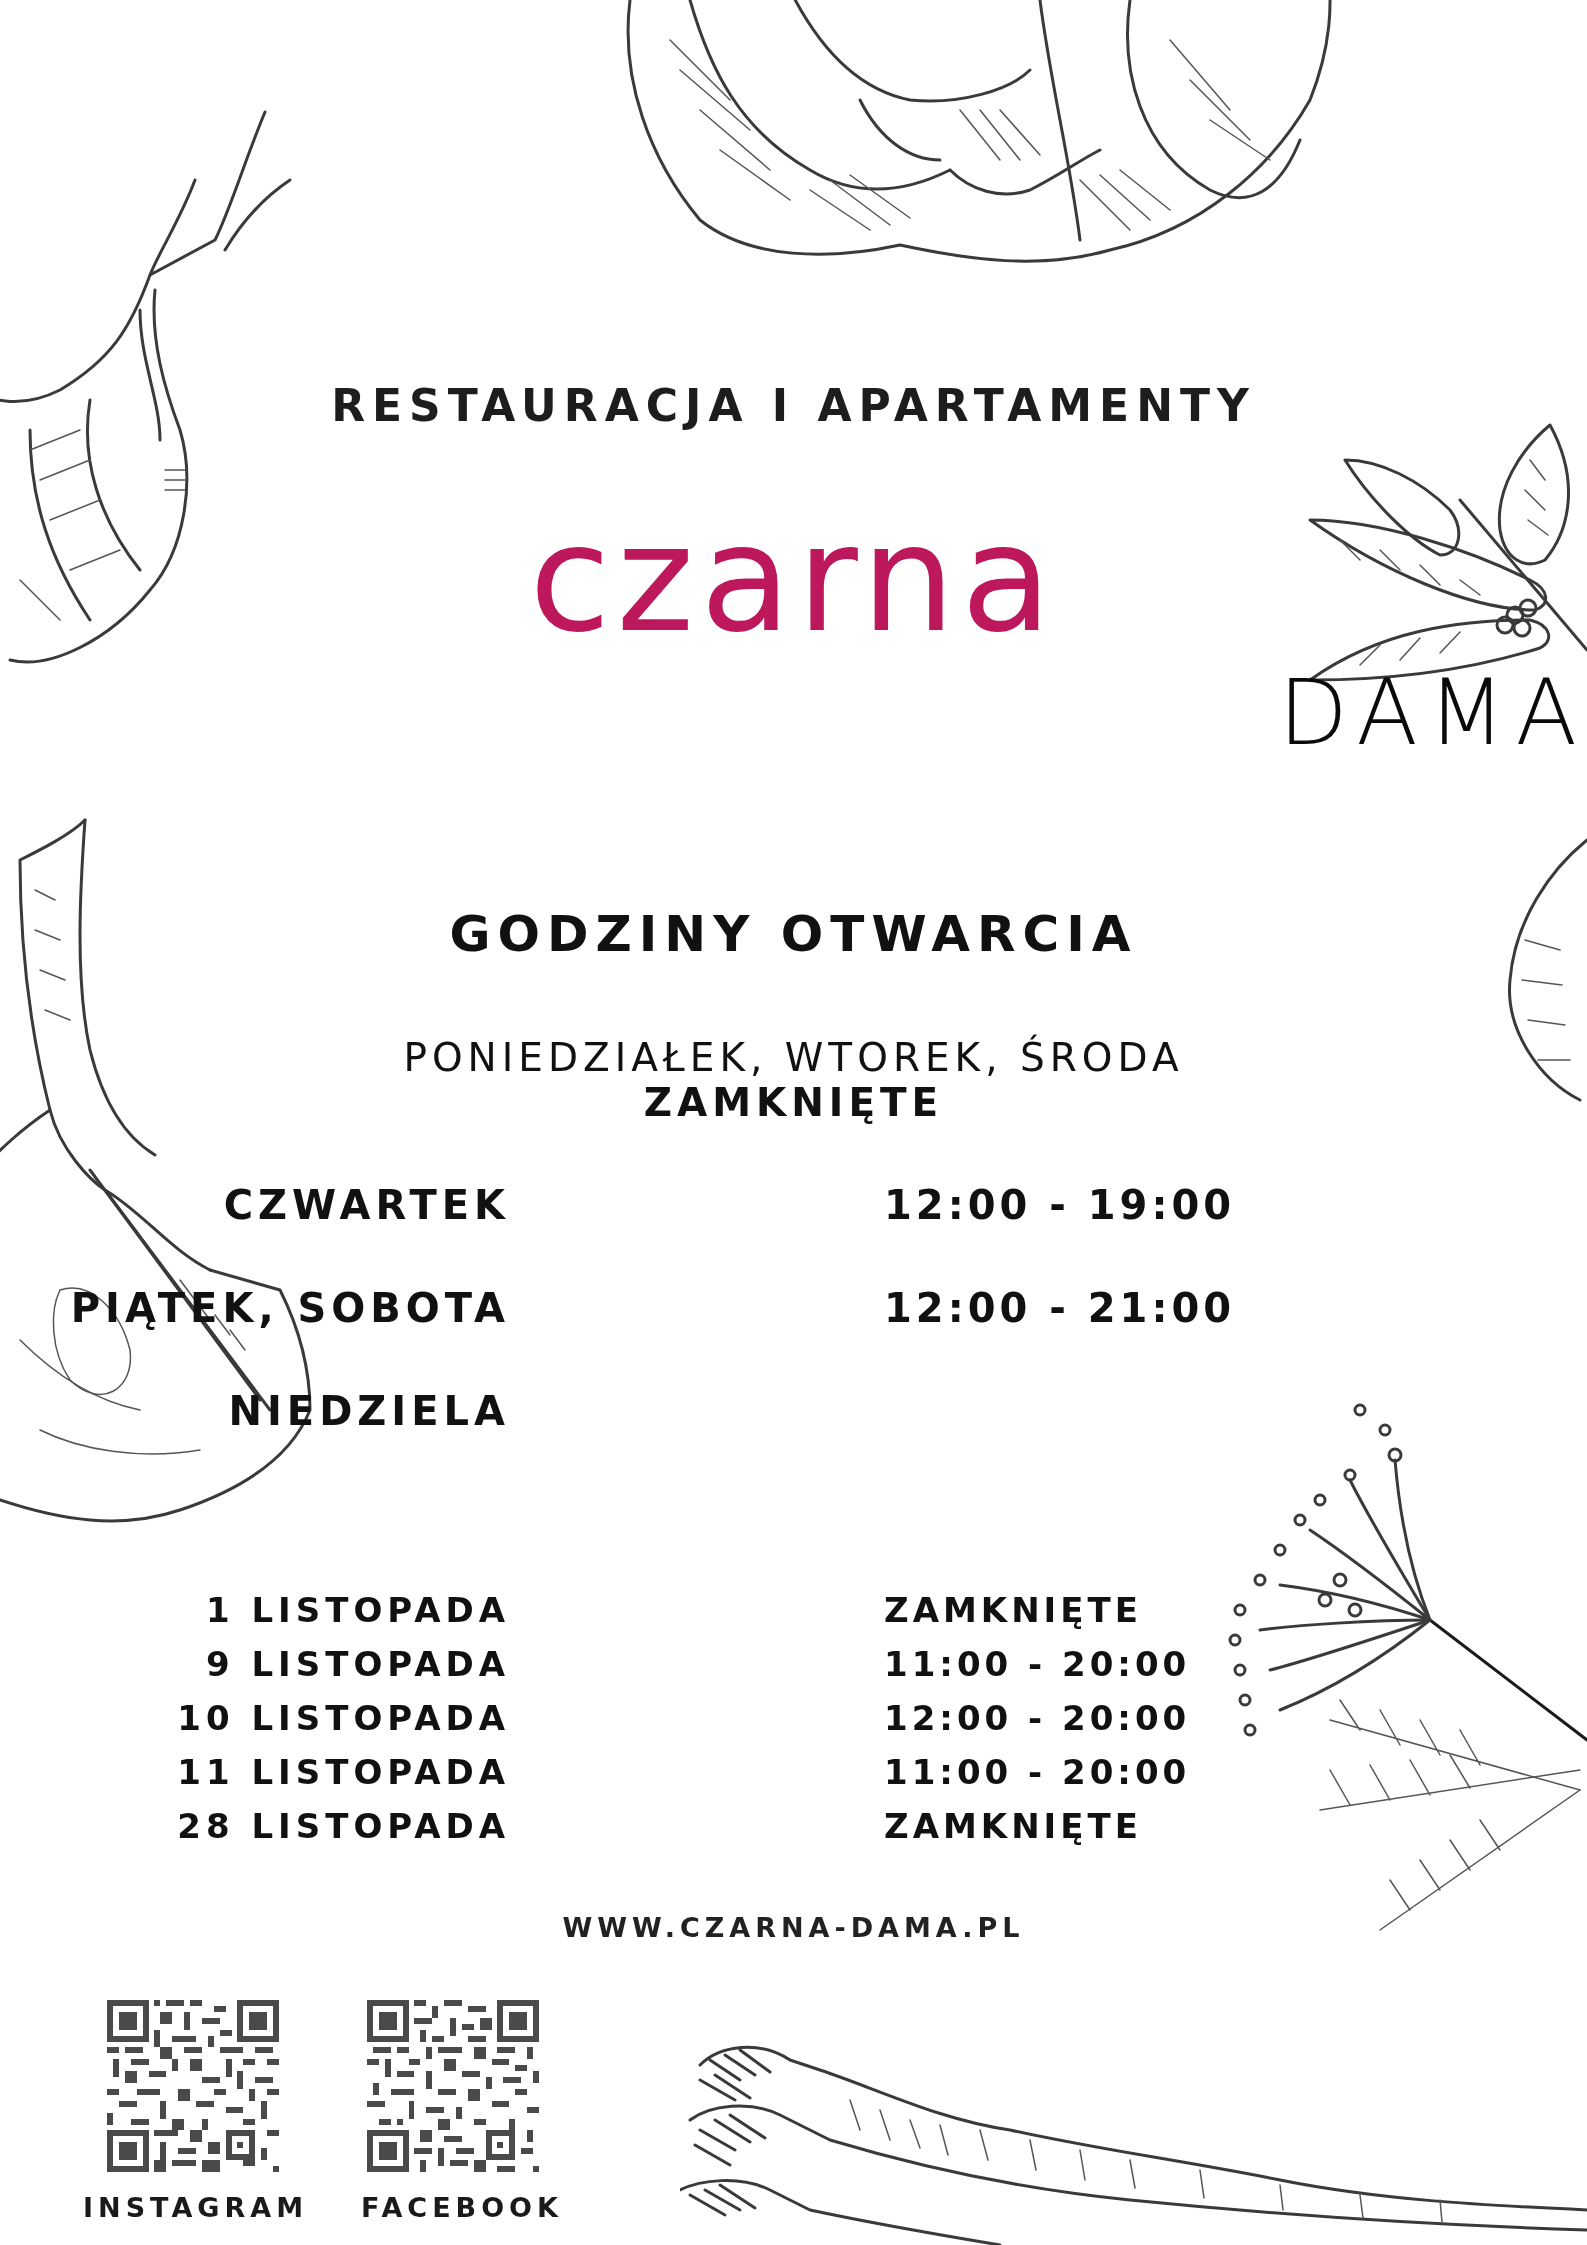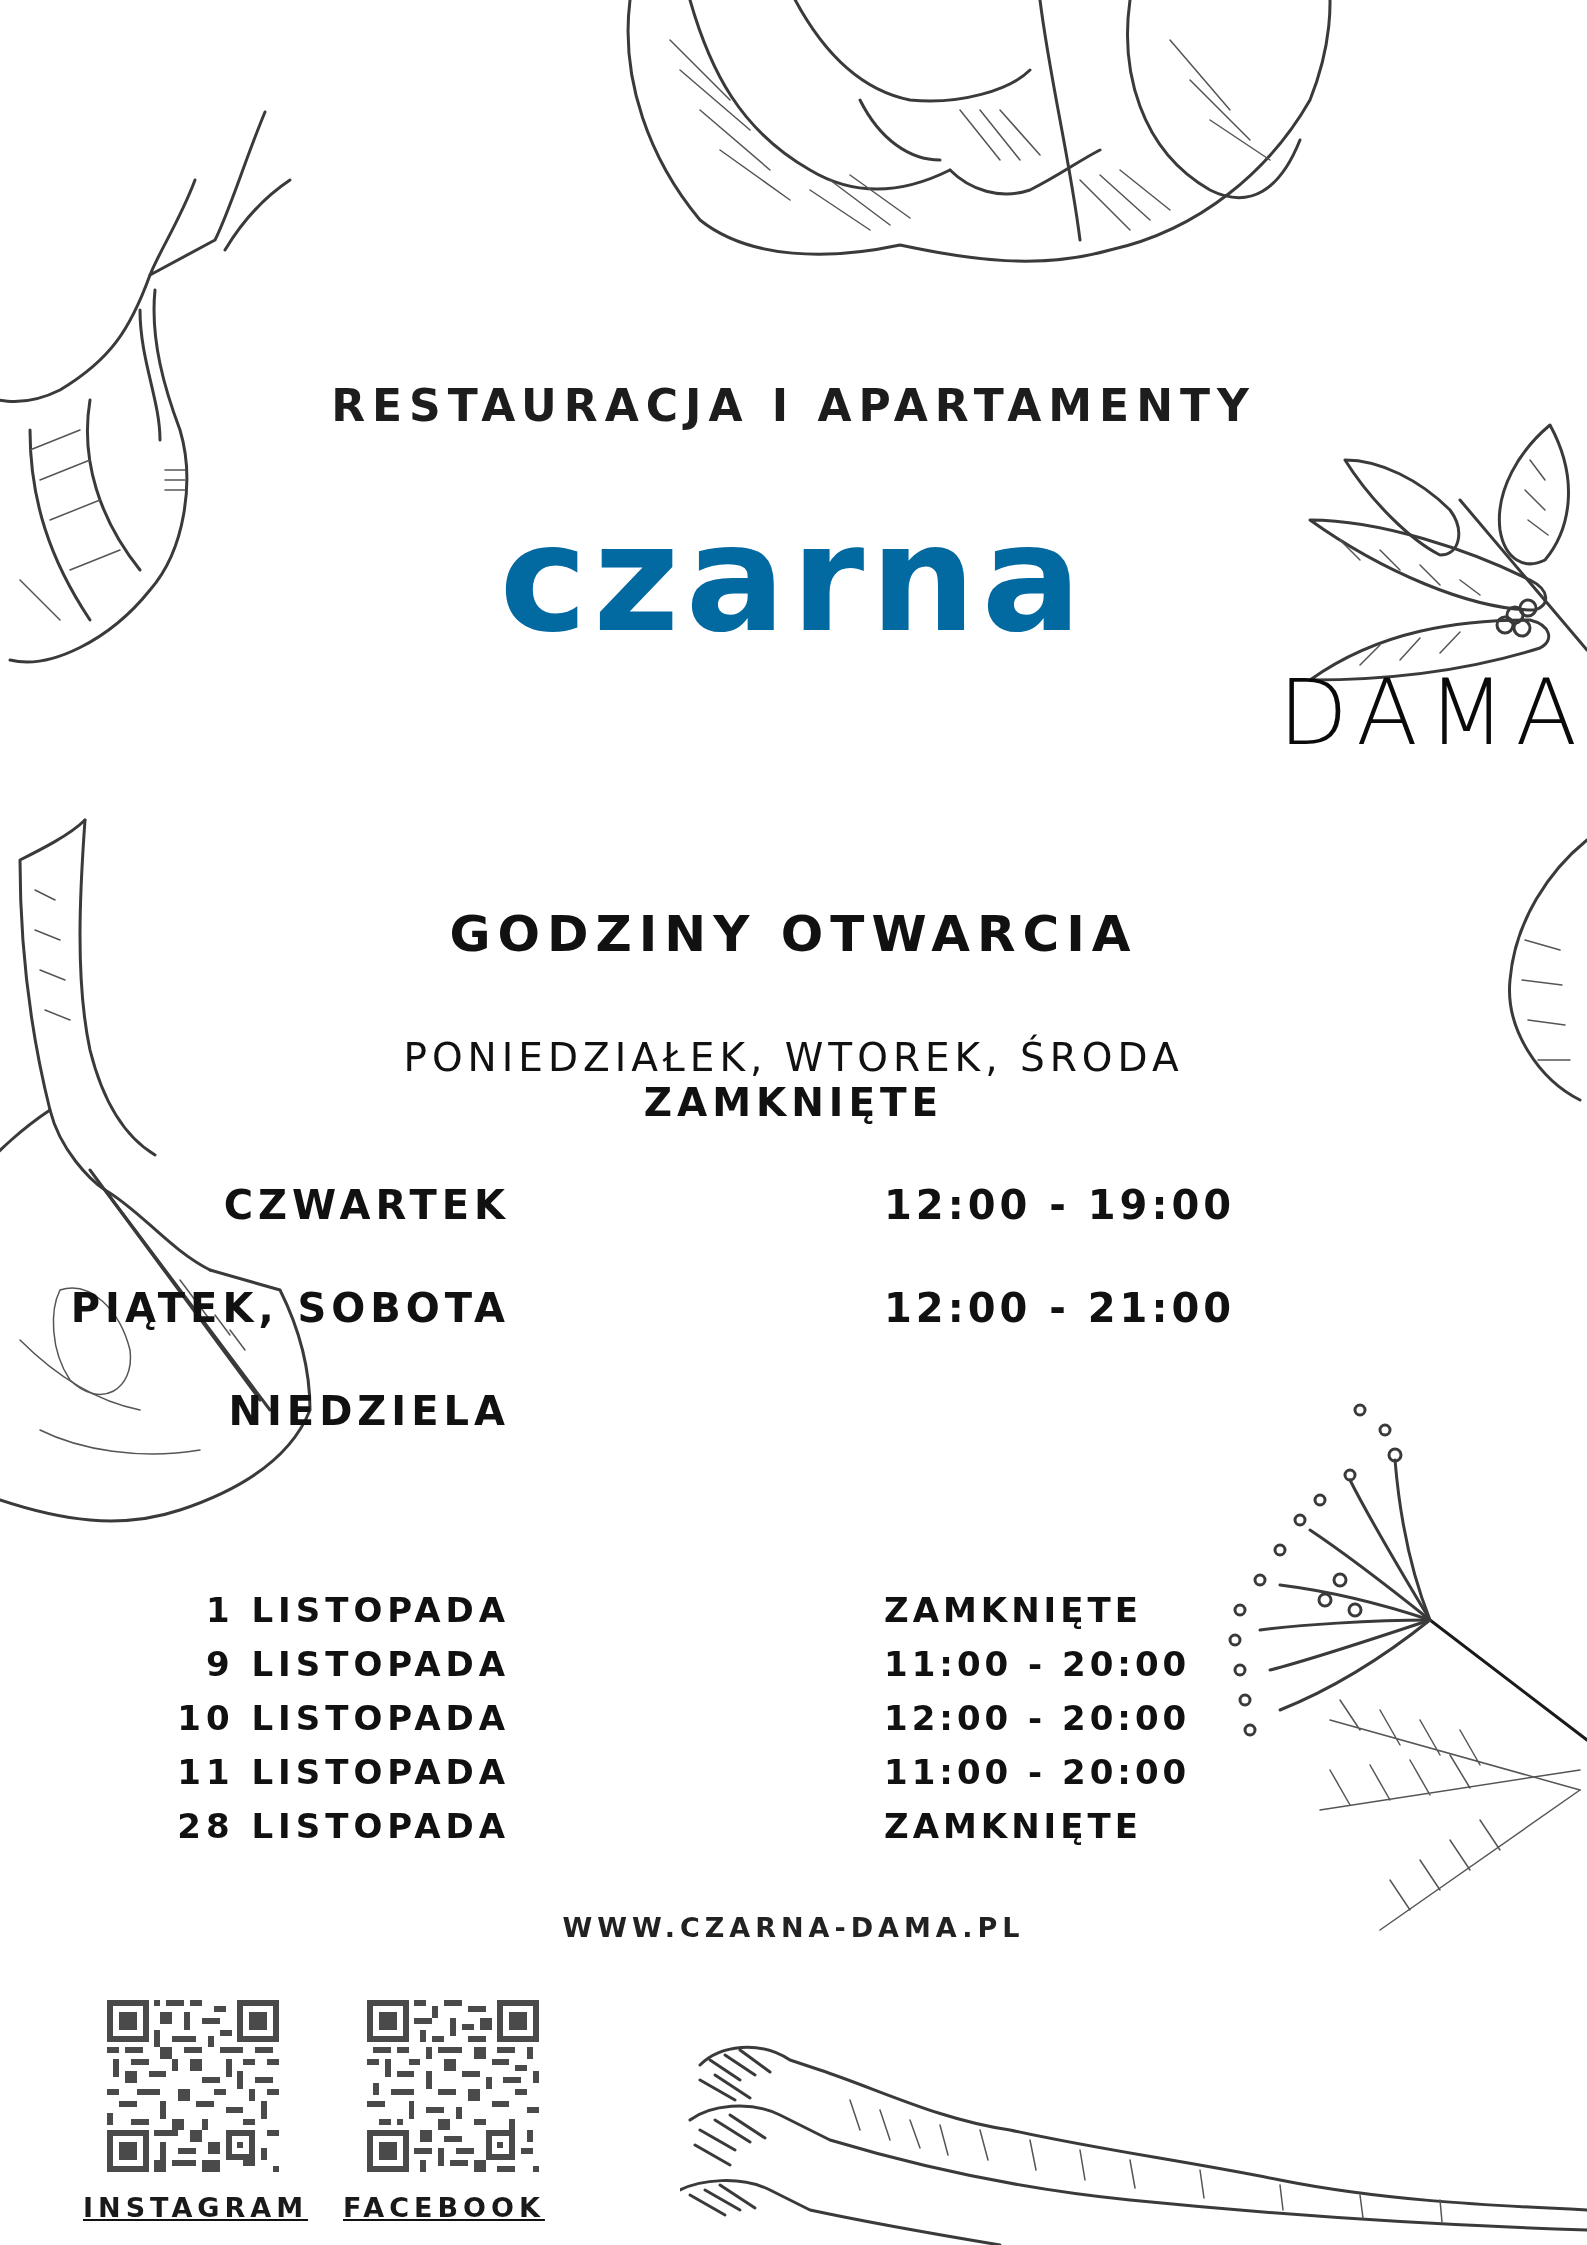--- a/index.html
+++ b/index.html
@@ -1,33 +1,33 @@
 <!DOCTYPE html>
 <html><head>
 <meta charset="utf-8">
 <style>
   html, body { margin: 0; padding: 0; background: #ffffff; }
   body { width: 1587px; height: 2245px; position: relative; overflow: hidden;
          font-family: "DejaVu Sans", sans-serif; color: #111; }
   .center { position: absolute; left: 0; width: 1587px; text-align: center; }
   .subtitle { top: 380px; font-size: 44px; font-weight: bold; letter-spacing: 7px; color: #1d1d1d; text-align: center; }
-  .logo-main { top: 505px; font-family: "DejaVu Sans", sans-serif; font-size: 148px; font-weight: bold;
-               letter-spacing: 6px; color: #0369a1; line-height: 1; }
+  .logo-main { top: 505px; font-family: "DejaVu Sans", sans-serif; font-size: 148px; font-weight: normal;
+               letter-spacing: 6px; color: #be185d; line-height: 1; }
   .logo-sub { top: 668px; font-family: "DejaVu Sans", sans-serif; font-size: 90px; font-weight: 200;
               letter-spacing: 10px; color: #0a0a0a; line-height: 1; text-align: right; -webkit-text-stroke: 0; }
   .section-title { top: 905px; font-size: 50px; font-weight: bold; letter-spacing: 7px; }
   .closed-days { top: 1025px; font-size: 39px; font-weight: normal; letter-spacing: 5px; margin-top: 10px; }
   .closed-status { top: 1080px; font-size: 39px; font-weight: bold; letter-spacing: 5px; }
   .row { position: absolute; left: 8px; width: 1344px; height: 60px; }
   .row .lbl { position: absolute; right: 842px; white-space: nowrap; font-weight: bold; letter-spacing: 5px; }
   .row .val { position: absolute; left: 836px; white-space: nowrap; font-weight: bold; letter-spacing: 4px; margin-left: 40px; }
   .week .lbl, .week .val { font-size: 40px; }
   .special .lbl, .special .val { font-size: 34px; }
   .website { top: 1912px; font-size: 27px; font-weight: bold; letter-spacing: 5px; color: #222; }
-  .qr-block { position: absolute; top: 2000px; width: 180px; text-align: left; text-decoration: underline; }
+  .qr-block { position: absolute; top: 2000px; width: 180px; text-align: right; }
   .qr { width: 172px; height: 172px; margin: 0 auto; display: block; }
   .qr-label { margin-top: 20px; font-size: 27px; font-weight: bold; letter-spacing: 5px; color: #1a1a1a; white-space: nowrap; margin-left: -20px; margin-right: -20px; }
   svg.ill { position: absolute; }
   svg.ill path, svg.ill ellipse, svg.ill circle, svg.ill line { fill: none; stroke: #3a3a3a; stroke-width: 3; stroke-linecap: round; stroke-linejoin: round; }
   svg.ill .thin { stroke-width: 1.5; stroke: #555; }
   svg.ill .dark { stroke: #1a1a1a; }
 </style>
 </head>
 <body>
 

